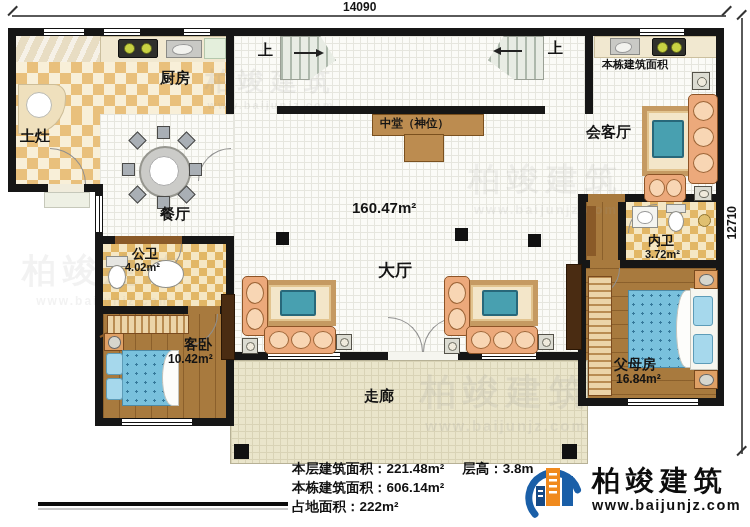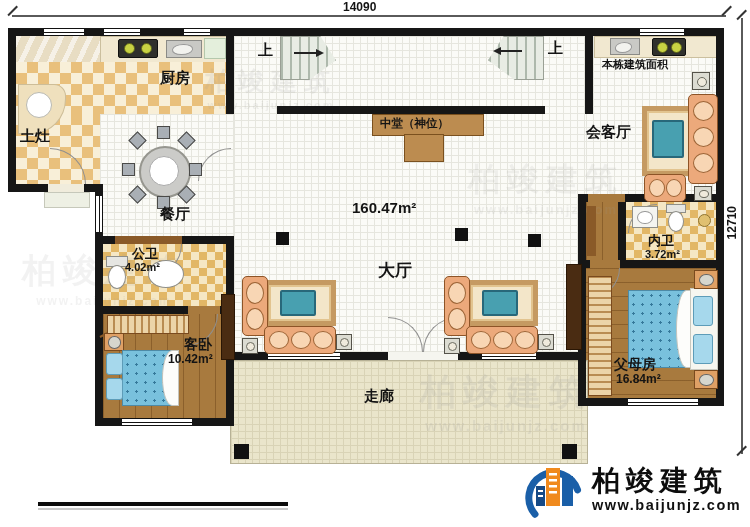--- a/index.html
+++ b/index.html
@@ -310,20 +310,25 @@
   <div class="lbl" style="left:586px;top:124px;font-size:15px;">会客厅</div>
   <div class="lbl" style="left:602px;top:58px;font-size:11px;">本栋建筑面积</div>
   <div class="lbl" style="left:648px;top:234px;font-size:13px;">内卫</div>
   <div class="lbl" style="left:645px;top:248px;font-size:11px;">3.72m²</div>
   <div class="lbl" style="left:614px;top:357px;font-size:14px;">父母房</div>
   <div class="lbl" style="left:616px;top:373px;font-size:12px;">16.84m²</div>
 
   <div style="position:absolute;left:38px;top:502px;width:250px;height:4px;background:#0d0d0d;"></div>
   <div style="position:absolute;left:38px;top:508px;width:250px;height:1.5px;background:#c9c9c9;"></div>
 
+  <div class="stats" style="left:292px;top:459px;">
+    <div><span>本层建筑面积：</span><span>221.48m²</span><span style="display:inline-block;width:18px;"></span><span>层高：</span><span>3.8m</span></div>
+    <div><span>本栋建筑面积：</span><span>606.14m²</span></div>
+    <div><span>占地面积：</span><span>222m²</span></div>
+  </div>
 
   <svg style="position:absolute;left:518px;top:456px;" width="66" height="66" viewBox="0 0 66 66">
     <path d="M10 52 A 25 25 0 1 1 58 42" fill="none" stroke="#1a5fa8" stroke-width="7" stroke-linecap="round" transform="rotate(-18 33 33)"></path>
     <rect x="18" y="30" width="9" height="20" fill="#164a86"></rect>
     <rect x="28" y="12" width="14" height="38" fill="#f08a1e"></rect>
     <rect x="44" y="20" width="11" height="30" fill="#1a5fa8"></rect>
     <rect x="31" y="17" width="8" height="2.5" fill="#fff"></rect>
       <rect x="31" y="23" width="8" height="2.5" fill="#fff"></rect>
     <rect x="31" y="29" width="8" height="2.5" fill="#fff"></rect>
       <rect x="31" y="35" width="8" height="2.5" fill="#fff"></rect>

